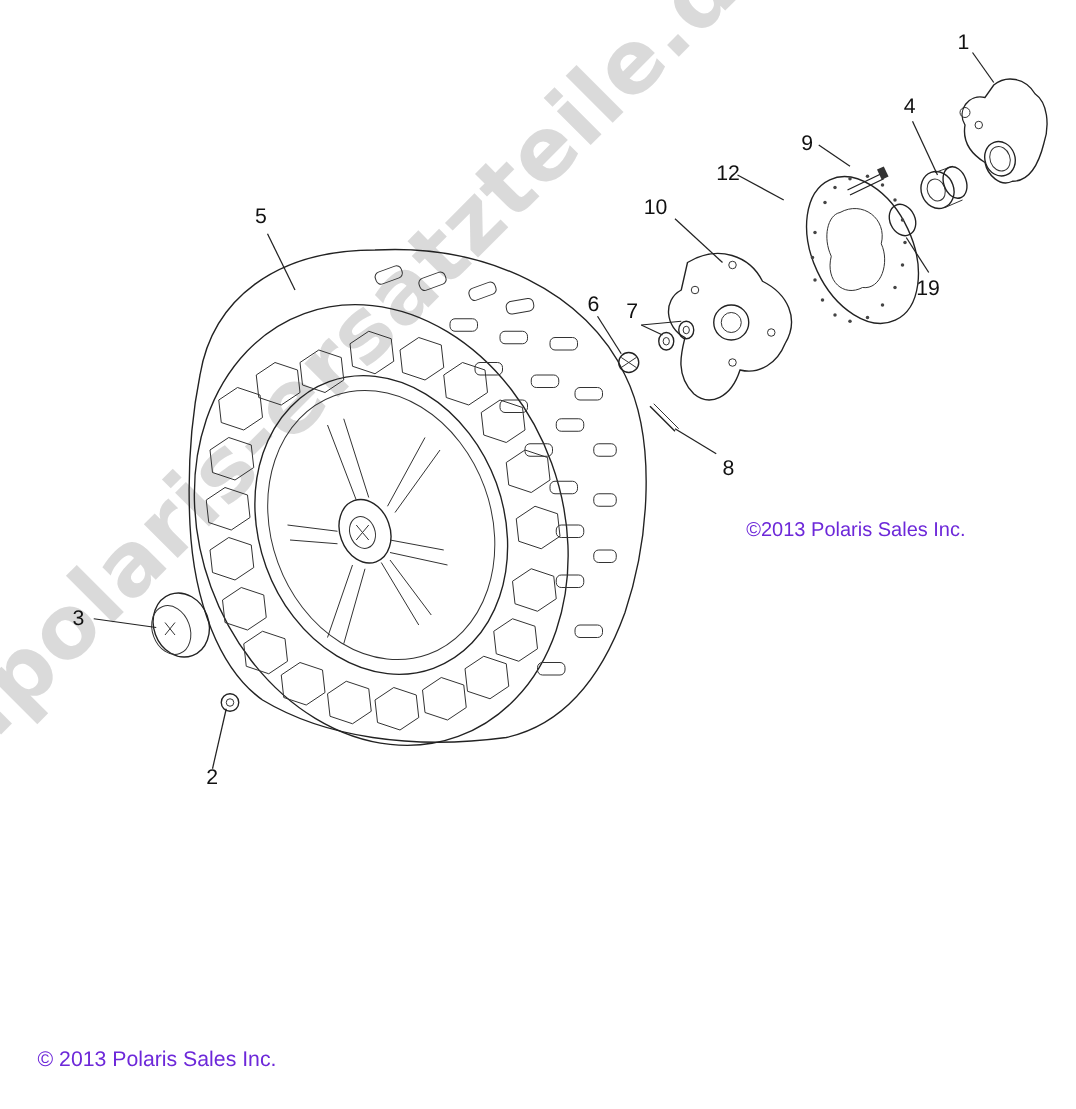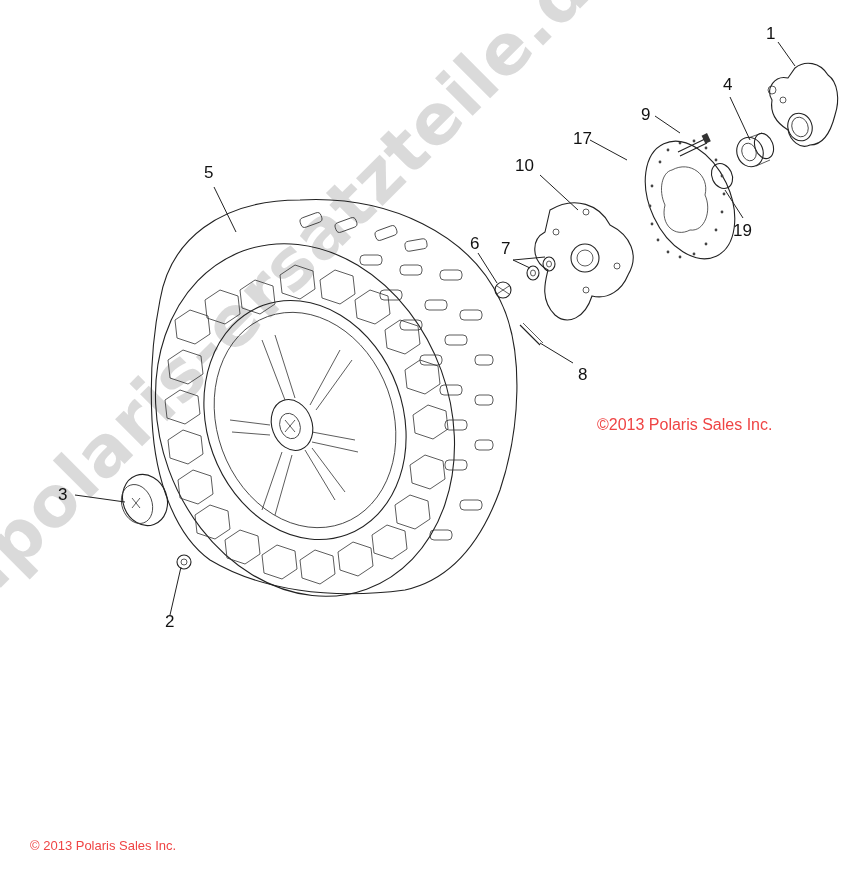--- a/index.html
+++ b/index.html
@@ -1,21 +1,21 @@
 <!DOCTYPE html>
 <html><head>
   <meta charset="utf-8">
   <style>
     html, body { margin: 0; padding: 0; background: #ffffff; }
     body { width: 861px; height: 887px; position: relative; overflow: hidden;
            font-family: "Liberation Sans", sans-serif; color: #111; }
     #diagram { position: absolute; left: 0; top: 0; width: 861px; height: 887px; }
     .callout { position: absolute; font-size: 17px; line-height: 17px; color: #111;
                font-family: "Liberation Sans", sans-serif; }
-    .copyright { position: absolute; font-size: 17px; color: #ef4444;
+    .copyright { position: absolute; font-size: 17px; color: #6d28d9;
                  font-family: "Liberation Sans", sans-serif; white-space: nowrap; }
     .watermark { position: absolute; left: 40px; top: 400px; width: 1000px;
                  transform-origin: 0 0; transform: rotate(-45deg) translate(-360px, 40px);
                  font-family: "DejaVu Sans", sans-serif; font-weight: bold; font-size: 70px;
                  color: transparent; -webkit-text-stroke: 2px #cfcfcf; letter-spacing: 1px;
                  white-space: nowrap; pointer-events: none; opacity: 0.95; }
     .wm-fill { color: #d9d9d9; -webkit-text-stroke: 0; }
     .stroke { fill: none; stroke: #222; stroke-width: 1.1; }
     .thin { fill: none; stroke: #333; stroke-width: 0.8; }
     .leader { stroke: #222; stroke-width: 1; fill: none; }
@@ -205,17 +205,17 @@
 <div class="callout" style="left:766px;top:25px;">1</div>
 <div class="callout" style="left:165px;top:613px;">2</div>
 <div class="callout" style="left:58px;top:486px;">3</div>
 <div class="callout" style="left:723px;top:76px;">4</div>
 <div class="callout" style="left:204px;top:164px;">5</div>
 <div class="callout" style="left:470px;top:235px;">6</div>
 <div class="callout" style="left:501px;top:240px;">7</div>
 <div class="callout" style="left:578px;top:366px;">8</div>
 <div class="callout" style="left:641px;top:106px;">9</div>
 <div class="callout" style="left:515px;top:157px;">10</div>
-<div class="callout" style="left:573px;top:130px;">17</div>
+<div class="callout" style="left:573px;top:130px;">12</div>
 <div class="callout" style="left:733px;top:222px;">19</div>
 
 <div class="copyright" style="left:597px;top:416px;font-size:16px;">©2013  Polaris Sales Inc.</div>
-<div class="copyright" style="left:30px;top:838px;font-size:13px;">© 2013 Polaris Sales Inc.</div>
+<div class="copyright" style="left:30px;top:838px;font-size:17px;">© 2013 Polaris Sales Inc.</div>
 
 </body></html>

